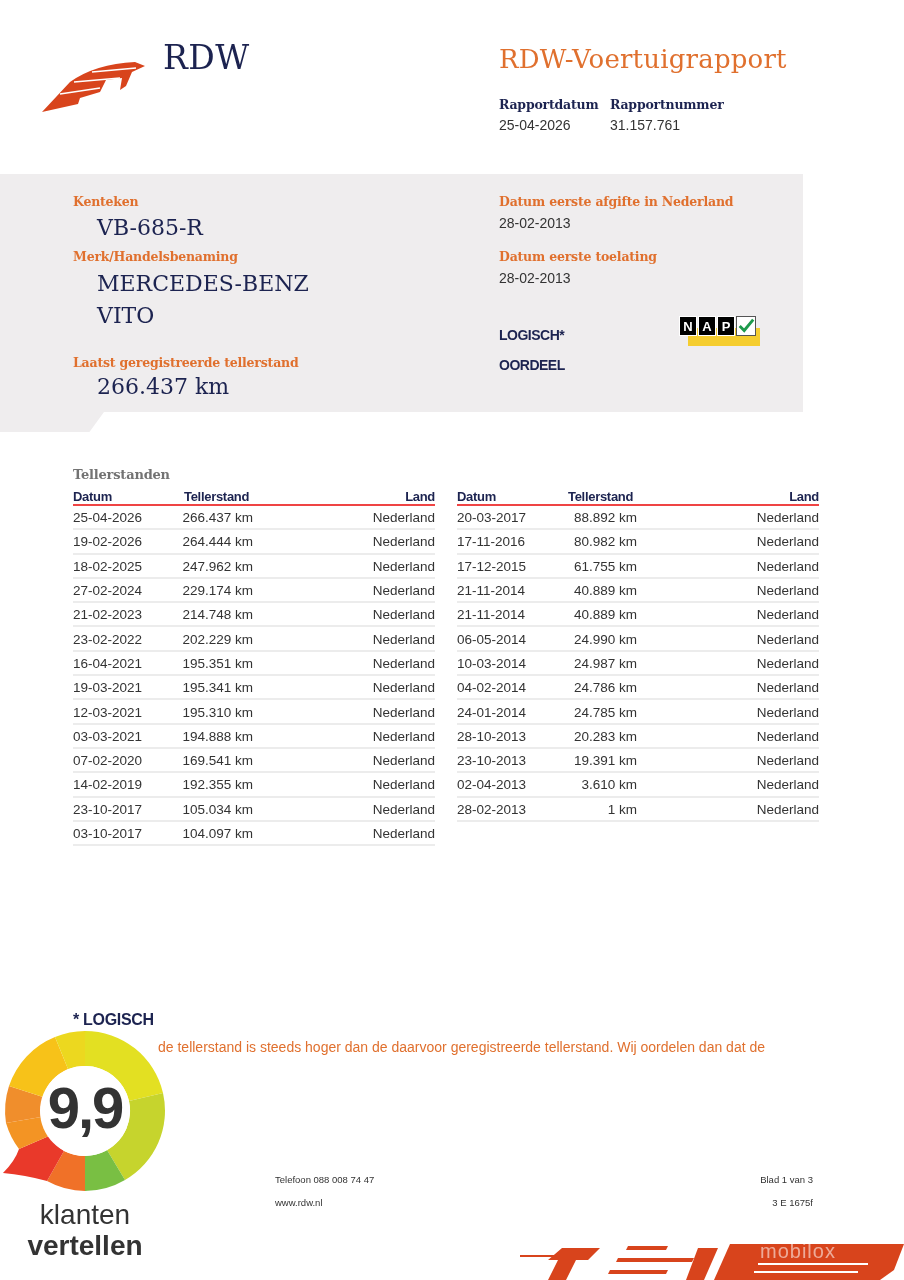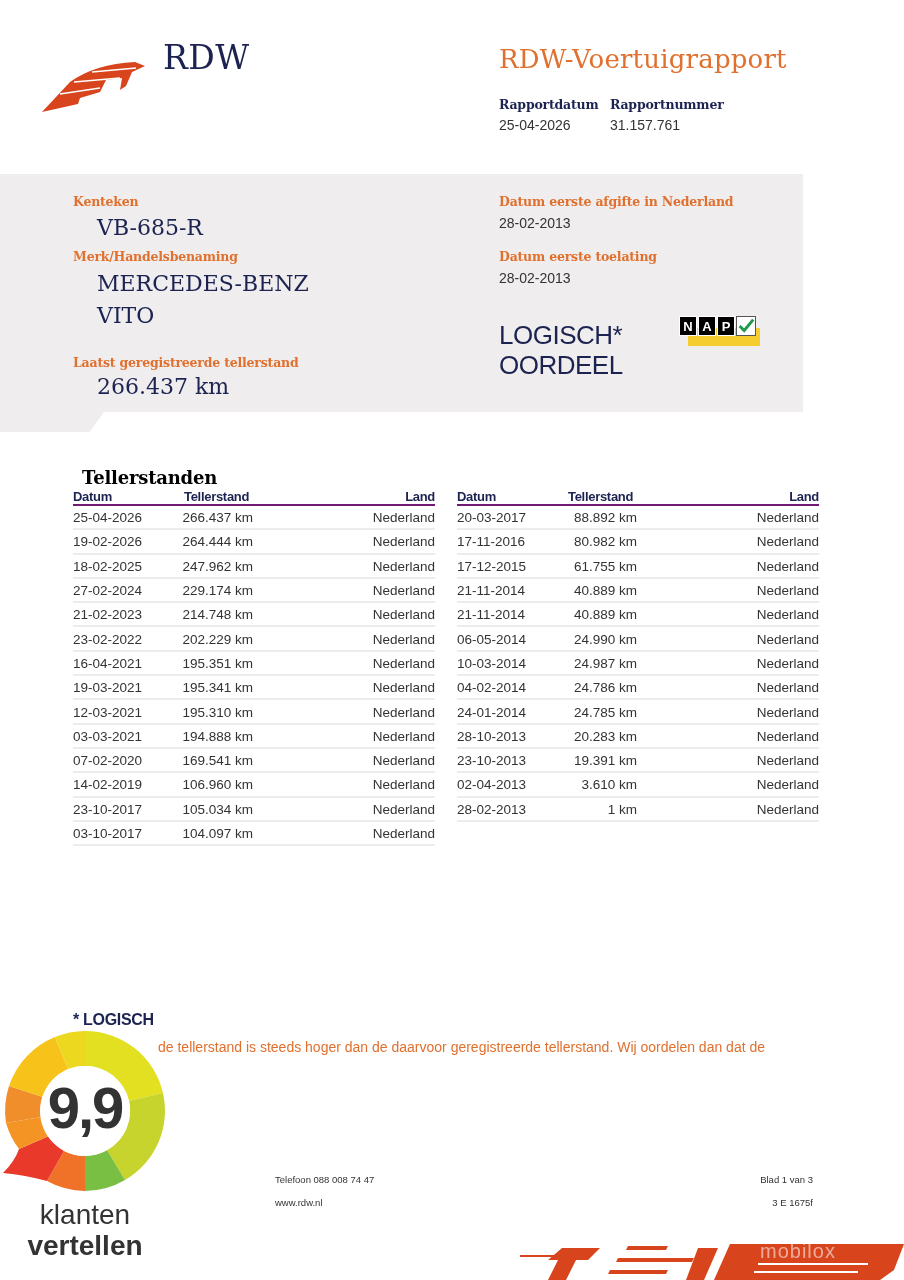--- a/index.html
+++ b/index.html
@@ -17,31 +17,31 @@
     .meta .lbl { font-size: 12.5px; color: #1c2350; letter-spacing: -0.2px; }
     .meta .val { font-size: 14px; color: #333; margin-top: 5px; }
 
     
     .panel { position: absolute; left: 0; top: 174px; width: 803px; height: 238px; background: #efedee; }
     .panel-tail { position: absolute; left: 0; top: 412px; width: 104px; height: 20px; background: #efedee; clip-path: polygon(0 0, 100% 0, 86% 100%, 0 100%); }
 
     .f-lbl { position: absolute; font-size: 12.5px; color: #e0702e; letter-spacing: -0.2px; }
     .f-val-big { position: absolute; font-size: 22px; color: #1c2350; margin-left: 24px; }
     .f-val { position: absolute; font-size: 14px; color: #333; }
-    .verdict { position: absolute; left: 499px; top: 320px; font-family: "Liberation Sans", sans-serif; font-weight: normal; font-size: 26px; line-height: 30px; color: #1c2350; letter-spacing: -0.5px; }
+    .verdict { position: absolute; left: 499px; top: 320px; font-family: "Liberation Sans", sans-serif; font-weight: bold; font-size: 14px; line-height: 30px; color: #1c2350; letter-spacing: -0.5px; }
 
     .nap { position: absolute; left: 679px; top: 316px; width: 82px; height: 32px; }
     .nap .yellow { position: absolute; left: 9px; top: 12px; width: 72px; height: 18px; background: #f5cd2f; }
     .nap .box { position: absolute; top: 0; width: 18px; height: 20px; background: #000; color: #fff; font-weight: bold; font-size: 13px; text-align: center; line-height: 20px; border: 1px solid #fff; }
     .nap .check { position: absolute; left: 57px; top: 0; width: 20px; height: 20px; background: #fff; border: 1px solid #555; }
 
     
-    .sec-title { position: absolute; left: 82px; top: 467px; font-size: 18px; color: #000000; letter-spacing: -0.2px; }
+    .sec-title { position: absolute; left: 73px; top: 467px; font-size: 13px; color: #737373; letter-spacing: -0.2px; }
     .tbl { position: absolute; top: 488px; width: 362px; }
-    .tbl .hdr { height: 18px; border-bottom: 2px solid #701a75; position: relative; font-weight: bold; font-size: 13px; color: #1c2350; letter-spacing: -0.3px; }
+    .tbl .hdr { height: 18px; border-bottom: 2px solid #ef4444; position: relative; font-weight: bold; font-size: 13px; color: #1c2350; letter-spacing: -0.3px; }
     .tbl .row { height: 24.3px; border-bottom: 2px solid #ececec; position: relative; font-size: 13.5px; color: #333; }
     .c1 { position: absolute; left: 0; top: 50%; transform: translateY(-50%); }
     .c2 { position: absolute; top: 50%; transform: translateY(-50%); }
     .c3 { position: absolute; right: 0; top: 50%; transform: translateY(-50%); }
     .hdr .c1, .hdr .c2, .hdr .c3 { top: 1px; transform: none; }
 
     
     .foot-title { position: absolute; left: 73px; top: 1011px; font-weight: bold; font-size: 16px; color: #1c2350; height: 16px; overflow: hidden; letter-spacing: -0.3px; }
     .foot-text { position: absolute; left: 100px; top: 1037px; width: 700px; font-size: 14px; line-height: 21px; color: #e0702e; }
 
@@ -165,21 +165,21 @@
         <span class="c2" style="right: 182px; left: auto; width: auto; text-align: right;">194.888 km</span>
         <span class="c3">Nederland</span>
       </div>
       <div class="row">
         <span class="c1">07-02-2020</span>
         <span class="c2" style="right: 182px; left: auto; width: auto; text-align: right;">169.541 km</span>
         <span class="c3">Nederland</span>
       </div>
       <div class="row">
         <span class="c1">14-02-2019</span>
-        <span class="c2" style="right: 182px; left: auto; width: auto; text-align: right;">106.960 km</span>
+        <span class="c2" style="right: 182px; left: auto; width: auto; text-align: right;">192.355 km</span>
         <span class="c3">Nederland</span>
       </div>
       <div class="row">
         <span class="c1">23-10-2017</span>
         <span class="c2" style="right: 182px; left: auto; width: auto; text-align: right;">105.034 km</span>
         <span class="c3">Nederland</span>
       </div>
       <div class="row">
         <span class="c1">03-10-2017</span>
         <span class="c2" style="right: 182px; left: auto; width: auto; text-align: right;">104.097 km</span>

